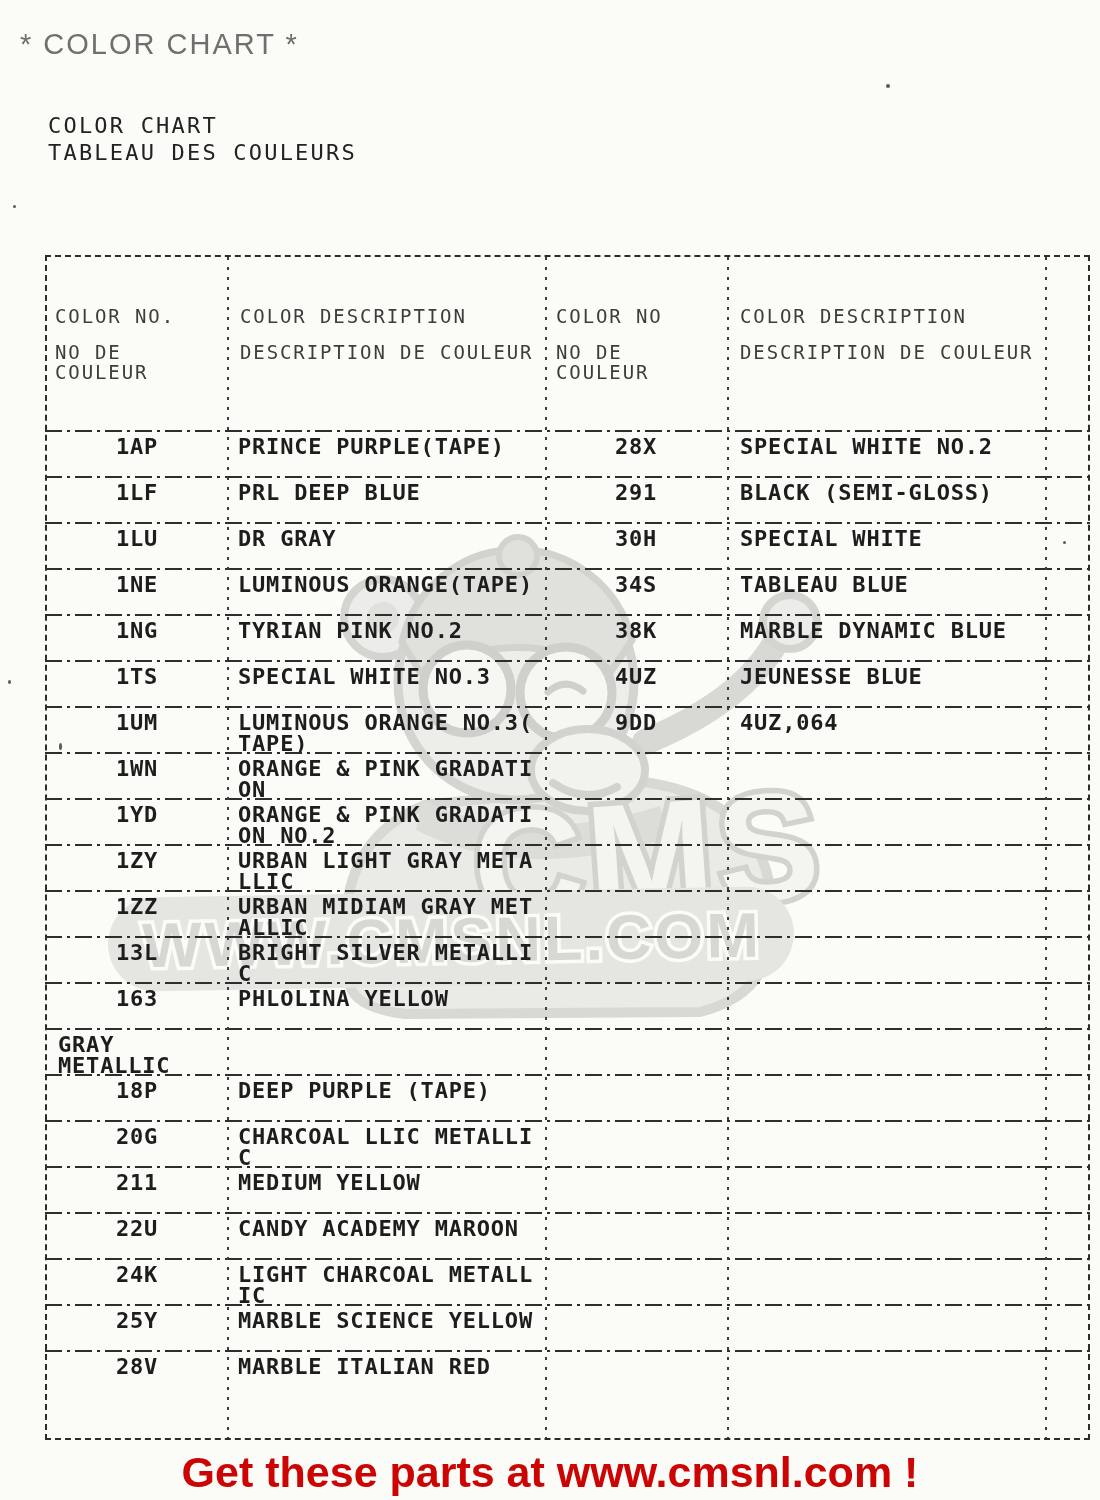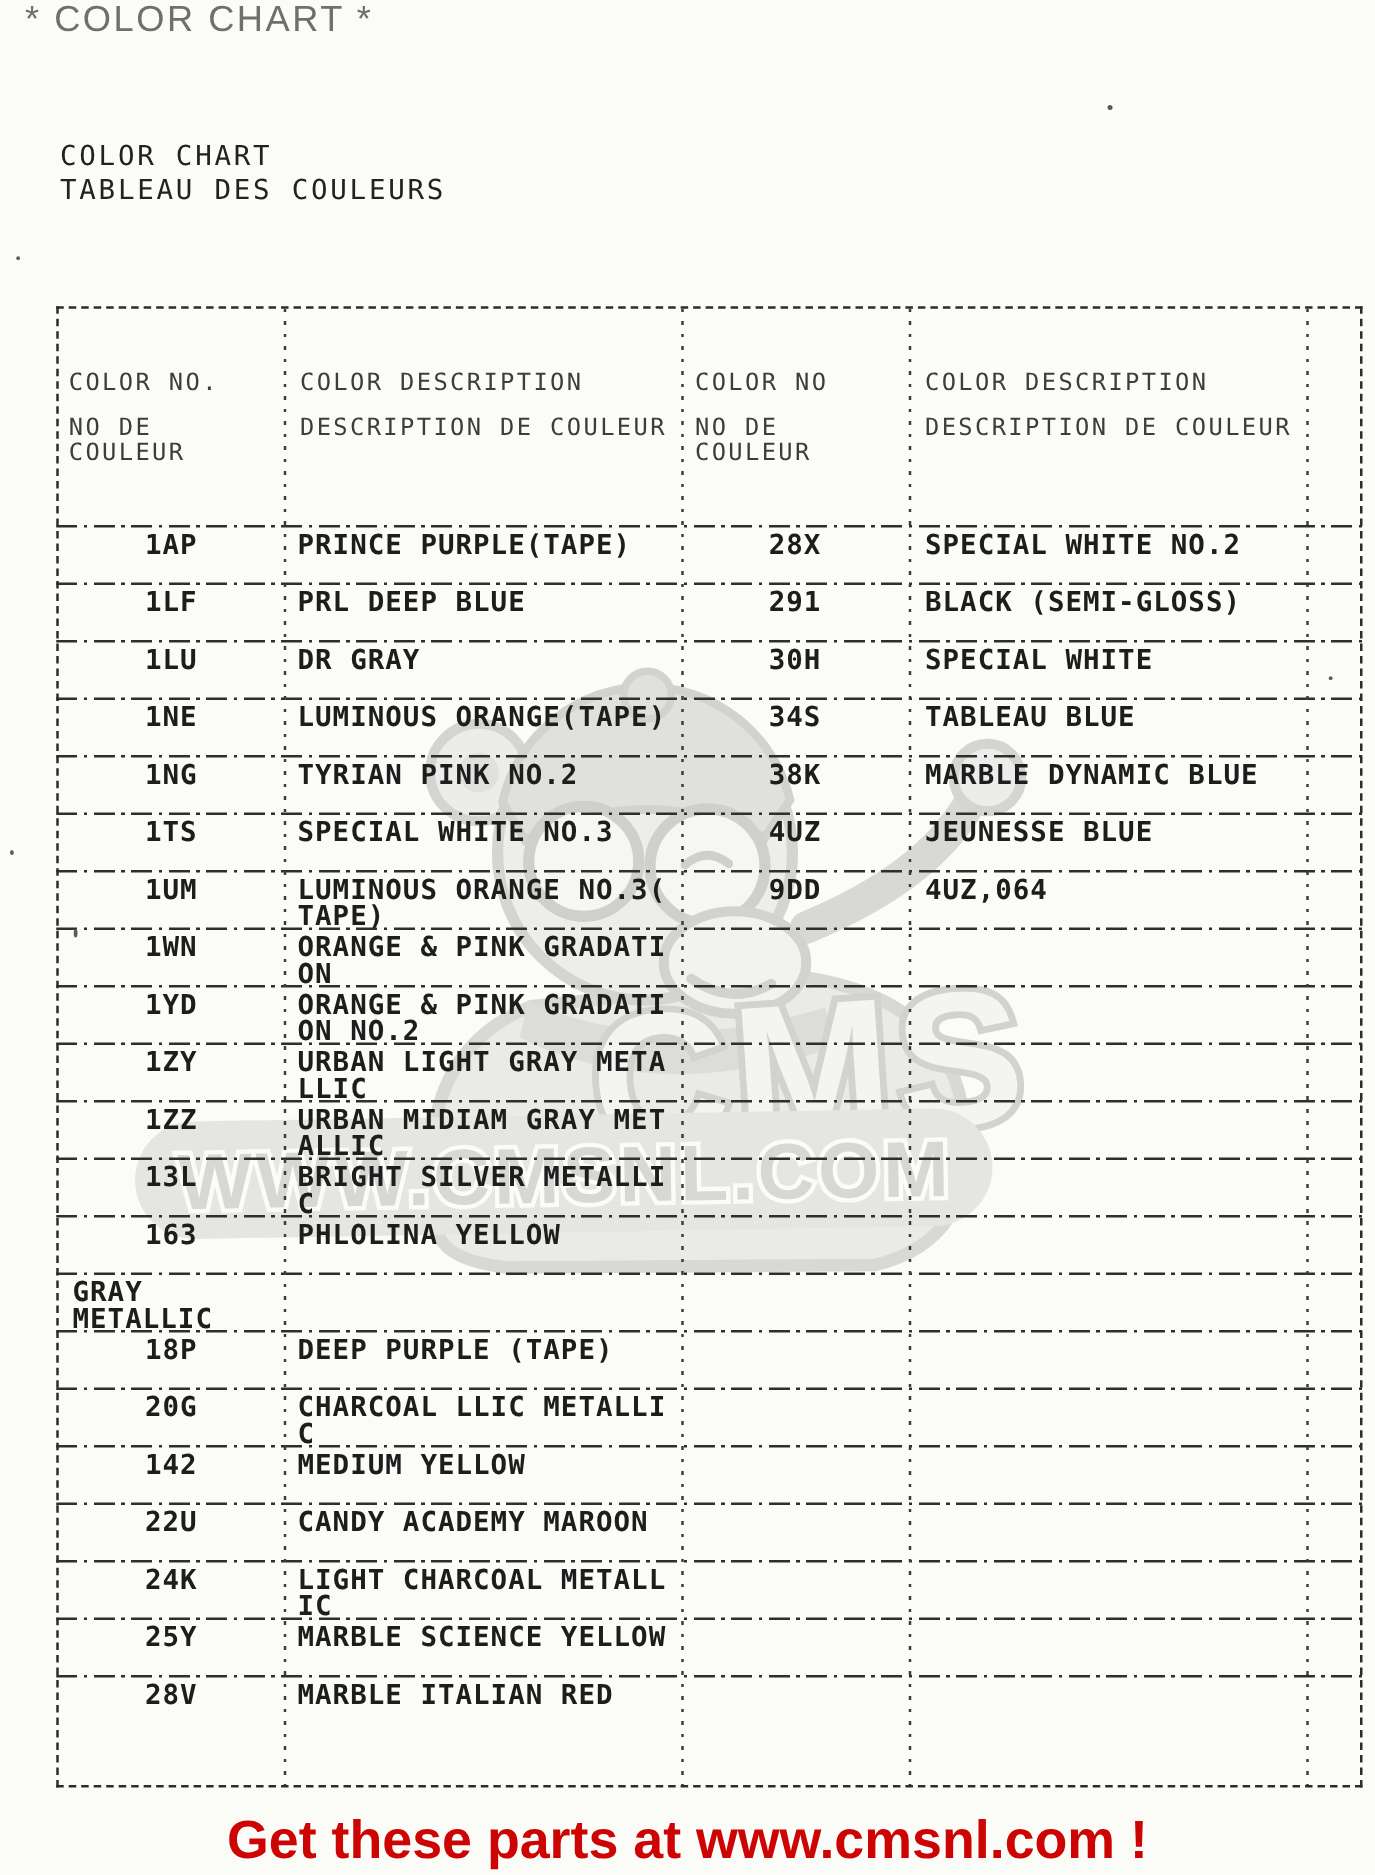--- a/index.html
+++ b/index.html
@@ -3,21 +3,21 @@
 <meta charset="utf-8">
 <style>
   html,body{margin:0;padding:0;}
   body{
     width:1100px;height:1500px;position:relative;overflow:hidden;
     background:#fbfbf8;color:#1e1e1e;
     font-family:"DejaVu Sans Mono", monospace;
   }
   
   .top-caption{
-    position:absolute;left:20px;top:0;
+    position:absolute;left:20px;top:28px;
     font-family:"Liberation Sans", sans-serif;
     font-size:29px;color:#6f6f6d;letter-spacing:2px;z-index:2;
   }
   
   .doc-title{
     position:absolute;left:48px;top:112px;z-index:2;
     font-size:22px;line-height:27px;letter-spacing:2.2px;color:#222;
   }
   
   .watermark{position:absolute;left:0;top:0;z-index:0;}
@@ -26,21 +26,21 @@
     font-size:152px;fill:#f4f4f1;stroke:#d2d2cf;stroke-width:11px;
     paint-order:stroke;letter-spacing:4px;
   }
   .wm-site{
     font-family:"Liberation Sans", sans-serif;font-weight:bold;
     font-size:63px;fill:#d7d7d4;stroke:#fbfbf8;stroke-width:7px;
     paint-order:stroke;letter-spacing:3px;
   }
   
   .color-table{
-    position:absolute;left:45px;top:245px;width:1045px;height:1185px;
+    position:absolute;left:45px;top:255px;width:1045px;height:1185px;
     box-sizing:border-box;border:2.5px dashed #2c2c2c;z-index:1;
   }
   .thead{
     display:grid;grid-template-columns:180px 318px 182px 318px 1fr;
     height:173px;box-sizing:border-box;padding-top:49px;
     color:#3d3d3c;font-size:19px;letter-spacing:1.9px;
   }
   .thead .hcell div{line-height:20px;}
   .thead .hcell .fr{margin-top:16px;}
   .thead .h1{padding-left:8px;}
@@ -253,21 +253,21 @@
       </div>
       <div class="trow">
         <div class="cell code">20G</div>
         <div class="cell desc d1">CHARCOAL LLIC METALLI
 C</div>
         <div class="cell code"></div>
         <div class="cell desc d2"></div>
         <div class="cell"></div>
       </div>
       <div class="trow">
-        <div class="cell code">142</div>
+        <div class="cell code">211</div>
         <div class="cell desc d1">MEDIUM YELLOW</div>
         <div class="cell code"></div>
         <div class="cell desc d2"></div>
         <div class="cell"></div>
       </div>
       <div class="trow">
         <div class="cell code">22U</div>
         <div class="cell desc d1">CANDY ACADEMY MAROON</div>
         <div class="cell code"></div>
         <div class="cell desc d2"></div>

